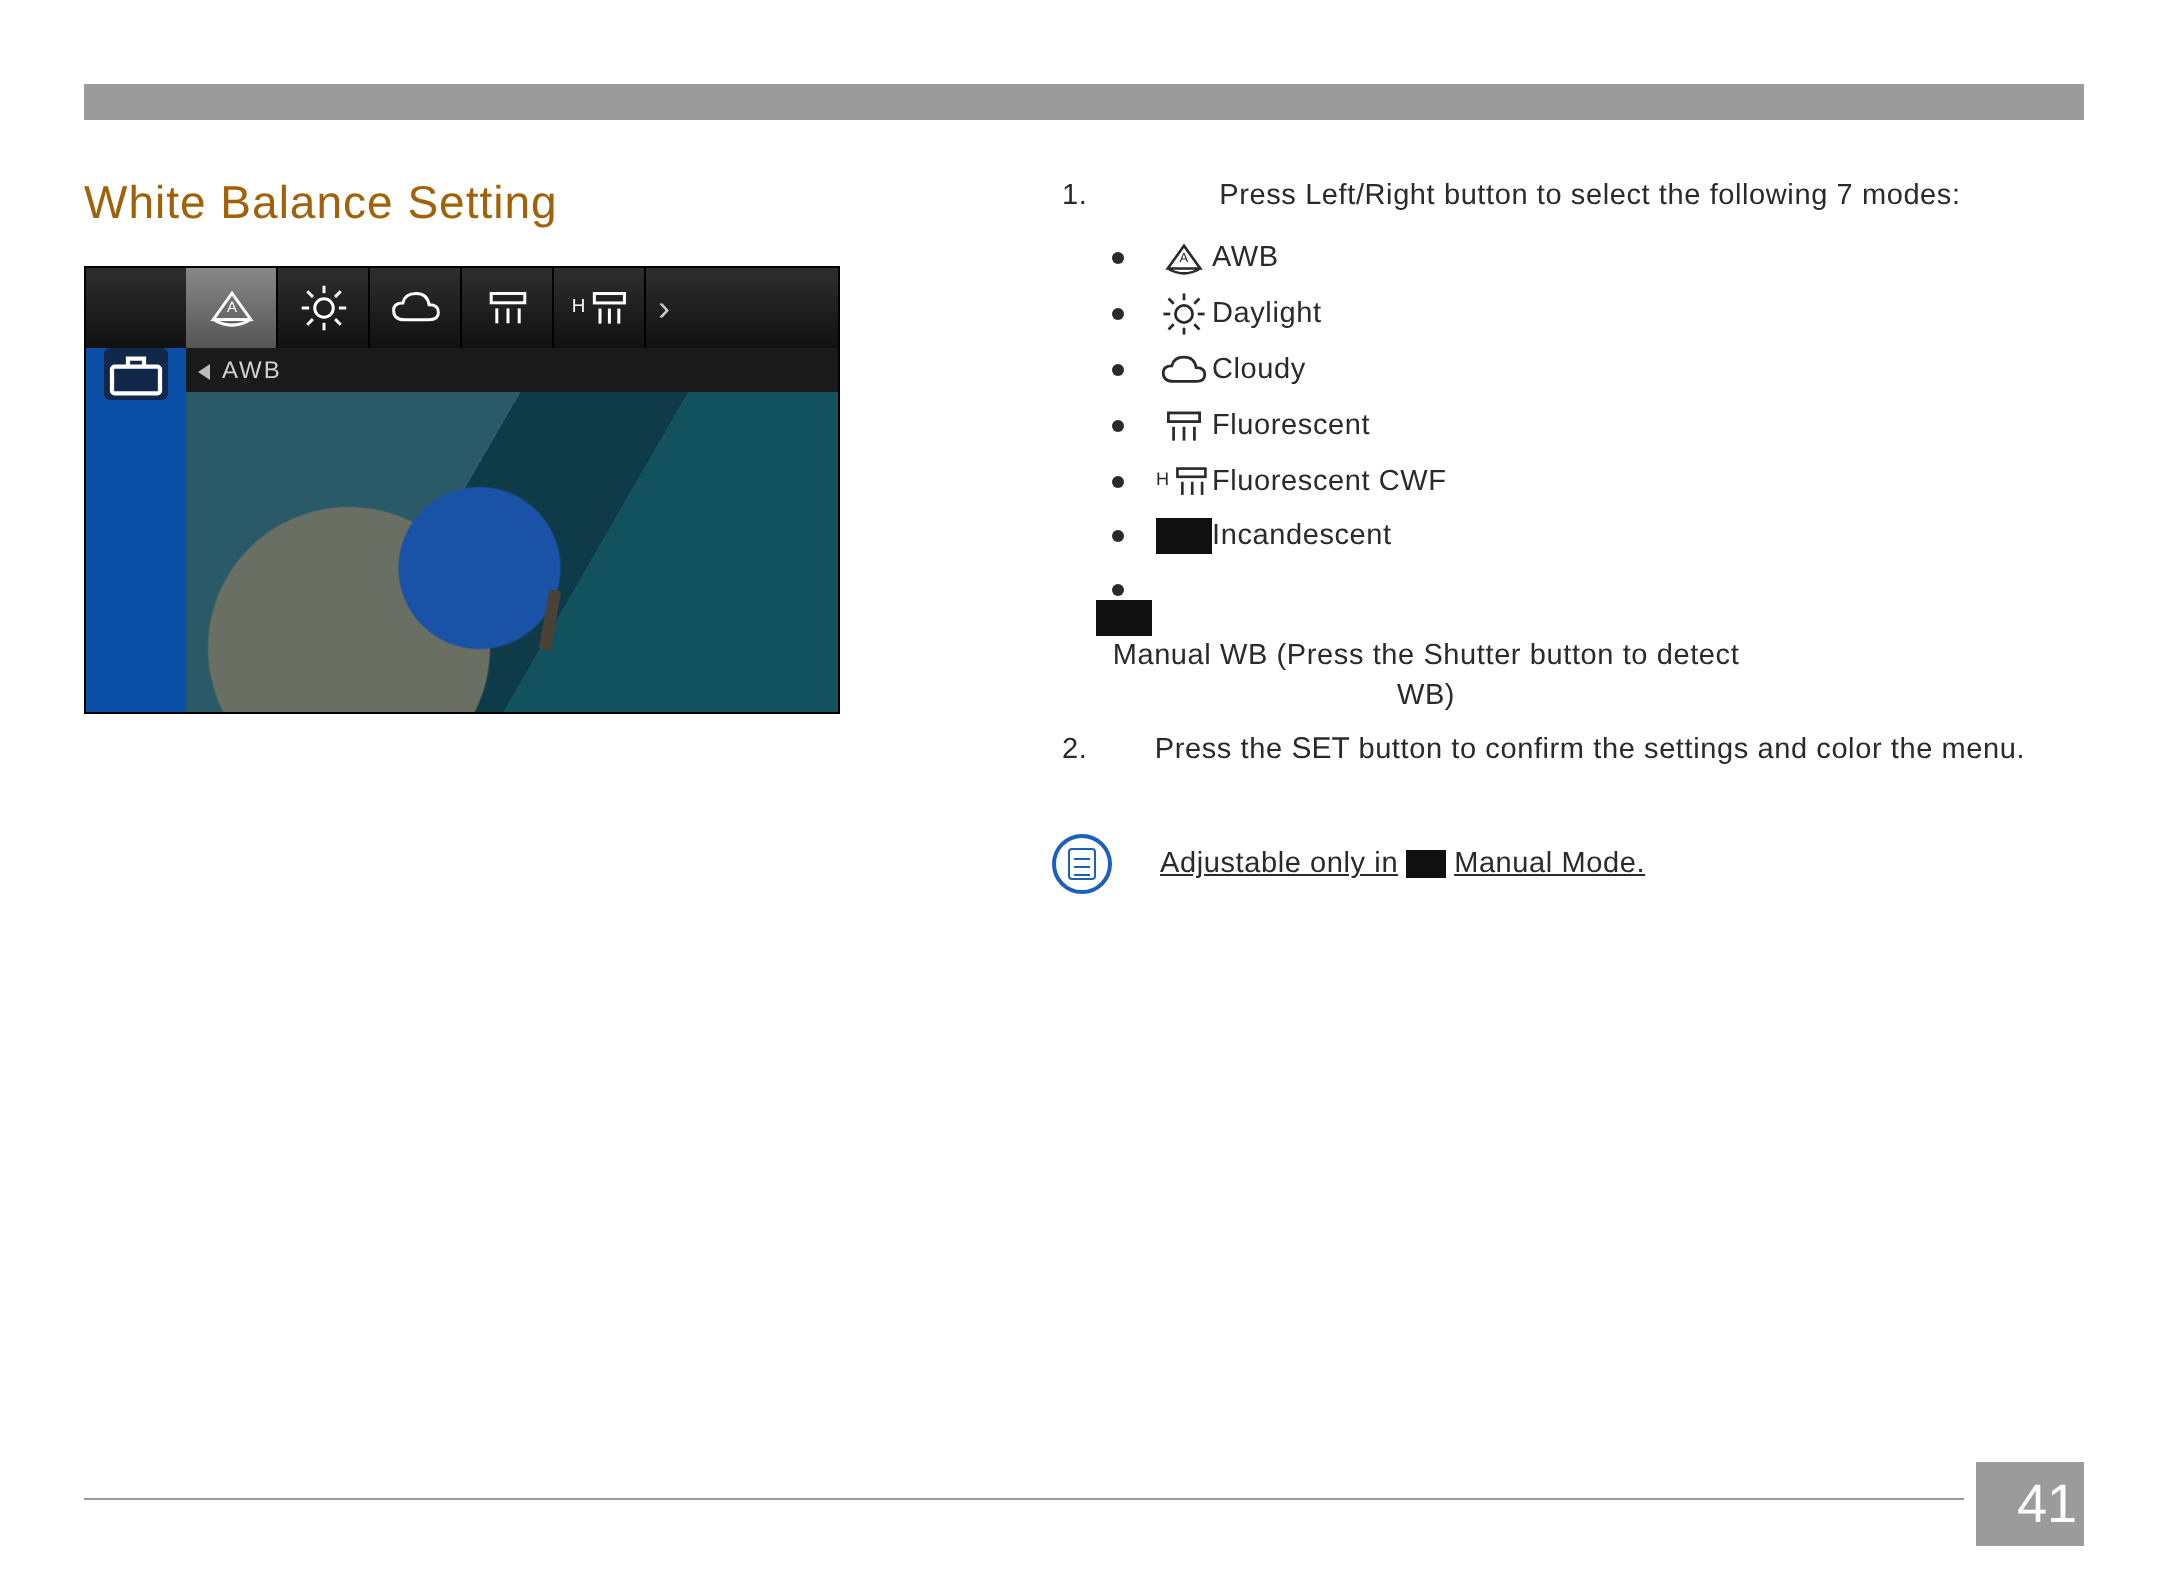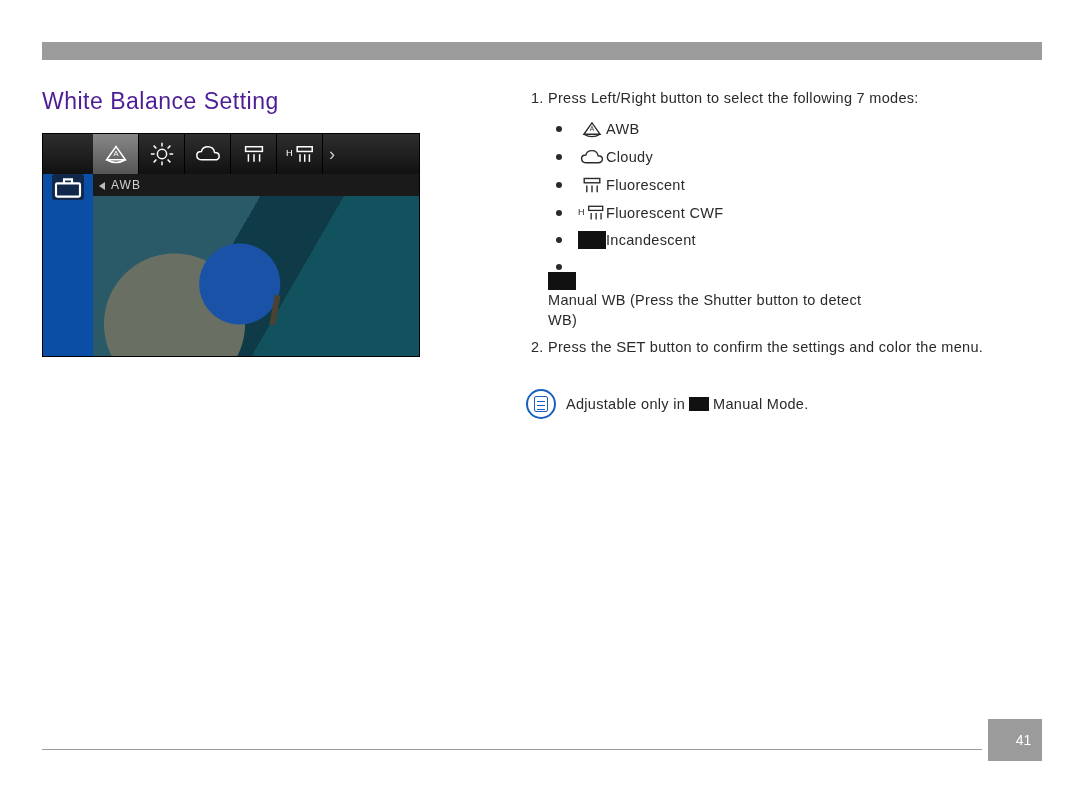--- a/index.html
+++ b/index.html
@@ -22,25 +22,25 @@
     width: 100%;
     height: 18px;
     background: #9b9b9b;
   }
   .content {
     display: flex;
     padding-top: 28px;
     gap: 34px;
   }
   .col-left { width: 450px; }
-  .col-right { flex: 1; }
+  .col-right { flex: 1; text-align: center; }
   h2 {
     font-weight: 400;
     font-size: 23px;
-    color: #4c1d95;
+    color: #a16207;
     letter-spacing: 0.5px;
     margin-bottom: 10px;
     font-family: Arial, sans-serif;
   }
   .desc {
     font-size: 14.5px;
     line-height: 1.45;
     letter-spacing: 0.3px;
   }
   
@@ -114,43 +114,43 @@
   
   ol.steps { list-style: decimal; padding-left: 22px; font-size:14.5px; }
   ol.steps > li { margin-bottom: 6px; line-height:1.4; letter-spacing:0.3px; }
   .mode-row { display:flex; align-items:center; margin:6px 0; }
   .bullet { width:6px; height:6px; border-radius:50%; background:#2a2a2a; margin-right:16px; margin-left:8px; }
   .mode-icon { width:28px; height:22px; display:flex; align-items:center; justify-content:center; flex-shrink:0; }
   .mode-icon.box { background:#111; width:28px; height:18px; }
   .mode-label { font-size:14.5px; letter-spacing:0.3px; }
   .step2 { margin-top:4px; }
   .set-btn { font-family: Arial; font-size:15px; letter-spacing:0px; }
-  .note-row { display:flex; align-items:center; gap:10px; margin-top:32px; }
+  .note-row { display:flex; align-items:center; gap:24px; margin-top:32px;text-decoration:underline; }
   .note-icon {
     width:30px; height:30px; border:2px solid #1b5fbf; border-radius:50%;
     display:flex; align-items:center; justify-content:center;
   }
   .note-icon-inner { width:14px; height:16px; border:1.5px solid #1b5fbf; border-radius:2px; position:relative; }
   .note-icon-inner::before,.note-icon-inner::after{
     content:""; position:absolute; left:2px; right:2px; height:1px; background:#1b5fbf;
   }
   .note-icon-inner::before{ top:4px; } .note-icon-inner::after{ top:8px; box-shadow:0 4px 0 #1b5fbf; }
   .note-text { font-size:14.5px; letter-spacing:0.3px; display:flex; align-items:center; gap:4px; }
   .manual-chip { width:20px; height:14px; background:#111; display:inline-block; }
   .bottom-bar {
     position:absolute;
     left:42px; right:38px; bottom:30px;
     height: 6px;
   }
   .bottom-rule { border-top:1px solid #9b9b9b; margin-right:60px; }
   .page-num-box {
-    position:absolute; right:38px; bottom:24px;
+    position:absolute; right:38px; bottom:12px;
     width:54px; height:42px; background:#9b9b9b;
     display:flex; align-items:center; justify-content:center;
-    color:#fff; font-size:14px; font-family: Arial; padding-left: 17px;
+    color:#fff; font-size:27px; font-family: Arial; padding-left: 17px;
   }
   
   svg { stroke:#fff; fill:none; stroke-width:1.6; }
   .outline svg { stroke:#2a2a2a; }
 </style>
 </head>
 <body>
 
 <div class="page-frame">
   <div class="top-bar"></div>
@@ -240,20 +240,39 @@
                 <svg viewBox="0 0 32 28" width="26">
                     <path d="M6 20 L16 6 L26 20 Z M6 20 Q16 26 26 20"></path>
                     <text x="16" y="16" text-anchor="middle" font-size="8" fill="#2a2a2a" stroke="none">A</text>
                   </svg>
               </span>
               <span class="mode-label">AWB</span>
             </div>
             <div class="mode-row">
               <span class="bullet"></span>
               <span class="mode-icon outline">
+                <svg viewBox="0 0 28 28" width="24">
+                    <circle cx="14" cy="14" r="5"></circle>
+                    <g>
+                      <line x1="14" y1="2" x2="14" y2="6"></line>
+                      <line x1="14" y1="22" x2="14" y2="26"></line>
+                      <line x1="2" y1="14" x2="6" y2="14"></line>
+                      <line x1="22" y1="14" x2="26" y2="14"></line>
+                      <line x1="5" y1="5" x2="8" y2="8"></line>
+                      <line x1="20" y1="20" x2="23" y2="23"></line>
+                      <line x1="5" y1="23" x2="8" y2="20"></line>
+                      <line x1="20" y1="8" x2="23" y2="5"></line>
+                    </g>
+                  </svg>
+              </span>
+              <span class="mode-label">Daylight</span>
+            </div>
+            <div class="mode-row">
+              <span class="bullet"></span>
+              <span class="mode-icon outline">
                 <svg viewBox="0 0 30 22" width="26">
                     <path d="M9 17 Q3 17 3 12 Q3 8 8 8 Q9 3 15 3 Q21 3 22 9 Q27 9 27 13 Q27 17 22 17 Z"></path>
                   </svg>
               </span>
               <span class="mode-label">Cloudy</span>
             </div>
             <div class="mode-row">
               <span class="bullet"></span>
               <span class="mode-icon outline">
                 <svg viewBox="0 0 30 24" width="26">

